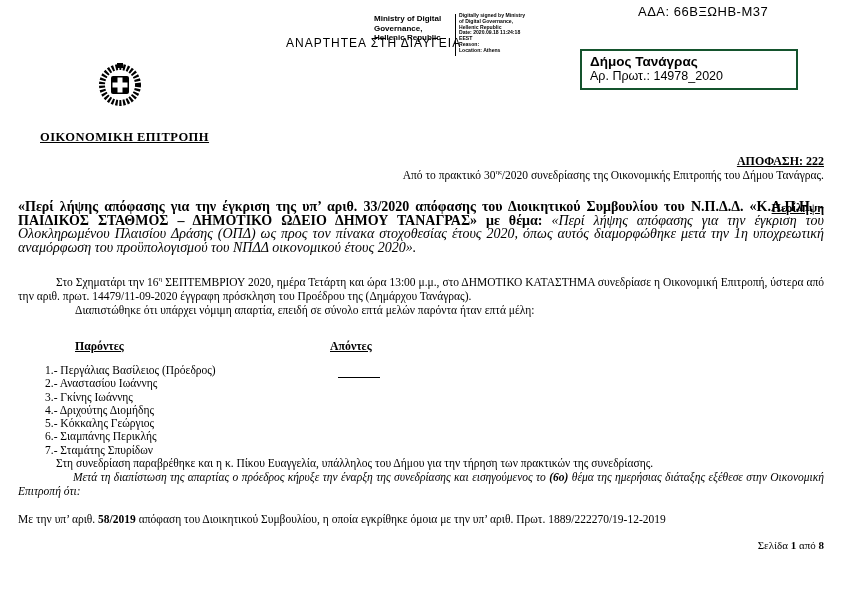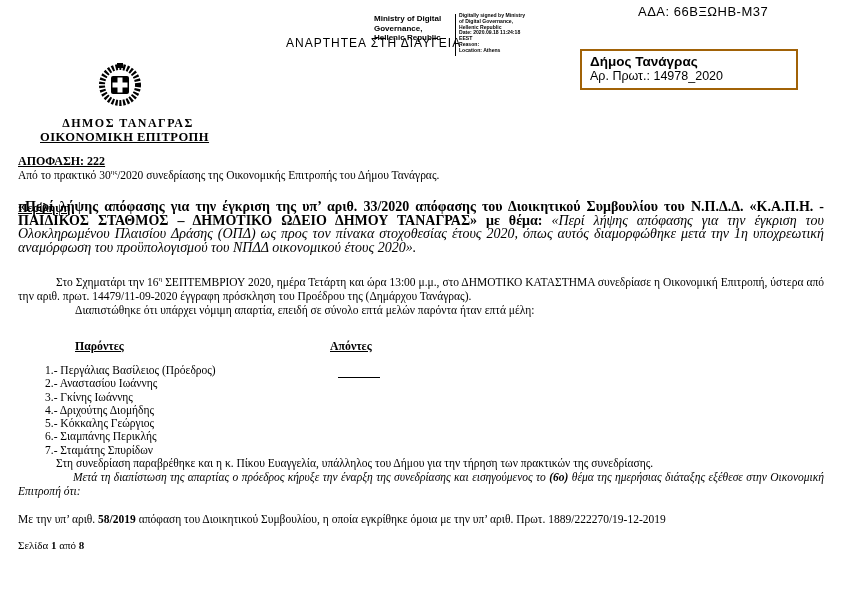--- a/index.html
+++ b/index.html
@@ -11,32 +11,32 @@
     font-family:"Liberation Serif", serif;
     font-size:11.5px;
     overflow:hidden;
   }
   .abs{position:absolute;}
   .sans{font-family:"Liberation Sans", sans-serif;}
   .serif{font-family:"Liberation Serif", serif;}
   .b{font-weight:bold;}
   .i{font-style:italic;}
   .u{text-decoration:underline;}
-  .center{text-align:left;}
+  .center{text-align:right;}
   .just{text-align:justify;}
 
   
   .ada{left:638px;top:4px;font-size:13px;letter-spacing:0.5px;}
   .anartitea{left:286px;top:36px;font-size:12px;letter-spacing:1px;}
   .ministry-stamp{left:374px;top:14px;width:92px;font-size:8px;font-weight:bold;line-height:9.5px;}
   .sig-divider{left:455px;top:14px;width:1px;height:42px;background:#000;}
   .sig-block{left:459px;top:13px;width:110px;font-size:6px;font-weight:bold;line-height:6.8px;transform:scale(0.85);transform-origin:left top;}
   .protocol-box{
     left:580px;top:49px;width:198px;
-    border:2px solid #a16207;
+    border:2px solid #14532d;
     padding:3px 8px 4px 8px;
     line-height:15px;
   }
   .protocol-box .title{font-size:13.5px;font-weight:bold;}
   .protocol-box .line{font-size:12.5px;}
 
   
   .emblem{left:97px;top:60px;}
   .org-name{left:48px;top:116px;width:160px;text-align:center;font-weight:bold;font-size:12px;letter-spacing:1.5px;}
   .committee{left:40px;top:130px;width:176px;text-align:left;font-weight:bold;font-size:12.5px;letter-spacing:0.5px;text-decoration:underline;}
@@ -94,21 +94,20 @@
     <svg width="46" height="54" viewBox="0 0 46 54" aria-hidden="true">
       <circle cx="23" cy="25" r="18" fill="none" stroke="#000" stroke-width="6" stroke-dasharray="2.2 1.6"></circle>
       <circle cx="23" cy="25" r="11.5" fill="#ffffff"></circle>
       <rect x="14" y="16" width="18" height="18" rx="2" fill="#000"></rect>
       <rect x="20.5" y="17.5" width="5" height="15" fill="#ffffff"></rect>
       <rect x="15.5" y="22.5" width="15" height="5" fill="#ffffff"></rect>
       <rect x="20" y="3" width="6" height="5" fill="#000"></rect>
     </svg>
   </div>
 
-  <div class="abs serif org-name">ΔΗΜΟΣ ΤΑΝΑΓΡΑΣ</div>
   <div class="abs serif committee">ΟΙΚΟΝΟΜΙΚΗ ΕΠΙΤΡΟΠΗ</div>
 
   <div class="abs bodycol center b u dec-title">ΑΠΟΦΑΣΗ: 222</div>
   <div class="abs bodycol center dec-sub">
     <span>Από το πρακτικό 30</span><span class="sup">ης</span><span>/2020 συνεδρίασης της Οικονομικής Επιτροπής του Δήμου Τανάγρας.</span>
   </div>
 
   <div class="abs bodycol center b u summary-head">Περίληψη</div>
   <div class="abs bodycol just summary">
     <span class="b">«Περί λήψης απόφασης για την έγκριση της υπ’ αριθ. 33/2020 απόφασης του Διοικητικού Συμβουλίου του Ν.Π.Δ.Δ. «Κ.Α.Π.Η. - ΠΑΙΔΙΚΟΣ ΣΤΑΘΜΟΣ – ΔΗΜΟΤΙΚΟ ΩΔΕΙΟ ΔΗΜΟΥ ΤΑΝΑΓΡΑΣ» με θέμα: </span><span class="i">«Περί λήψης απόφασης για την έγκριση του Ολοκληρωμένου Πλαισίου Δράσης (ΟΠΔ) ως προς τον πίνακα στοχοθεσίας έτους 2020, όπως αυτός διαμορφώθηκε μετά την 1η υποχρεωτική αναμόρφωση του προϋπολογισμού του ΝΠΔΔ οικονομικού έτους 2020».</span>

